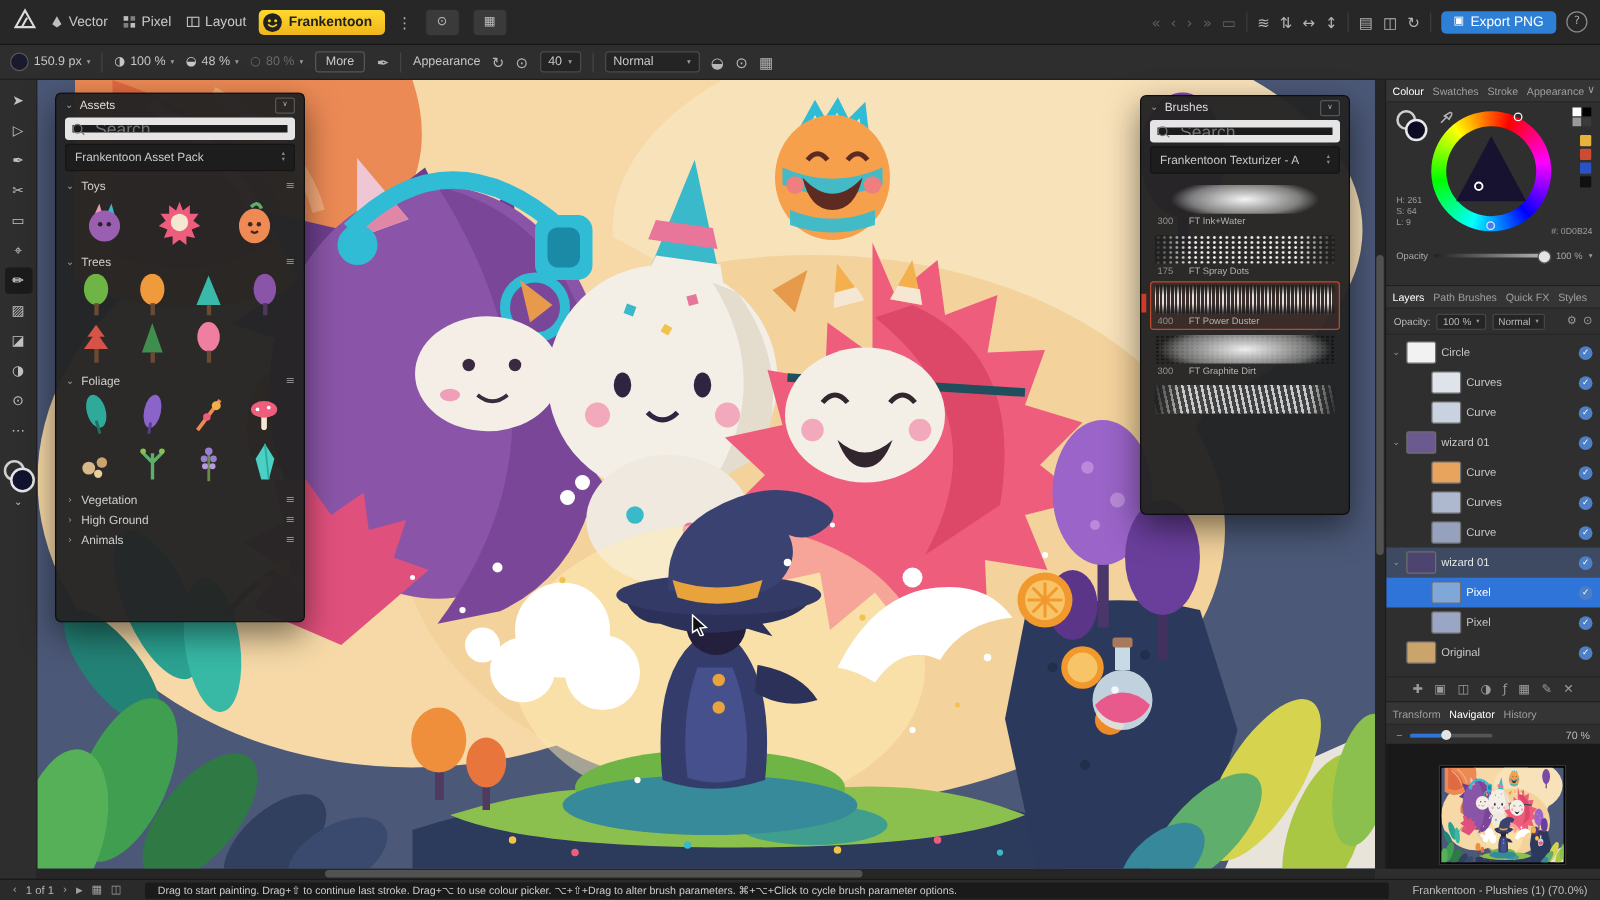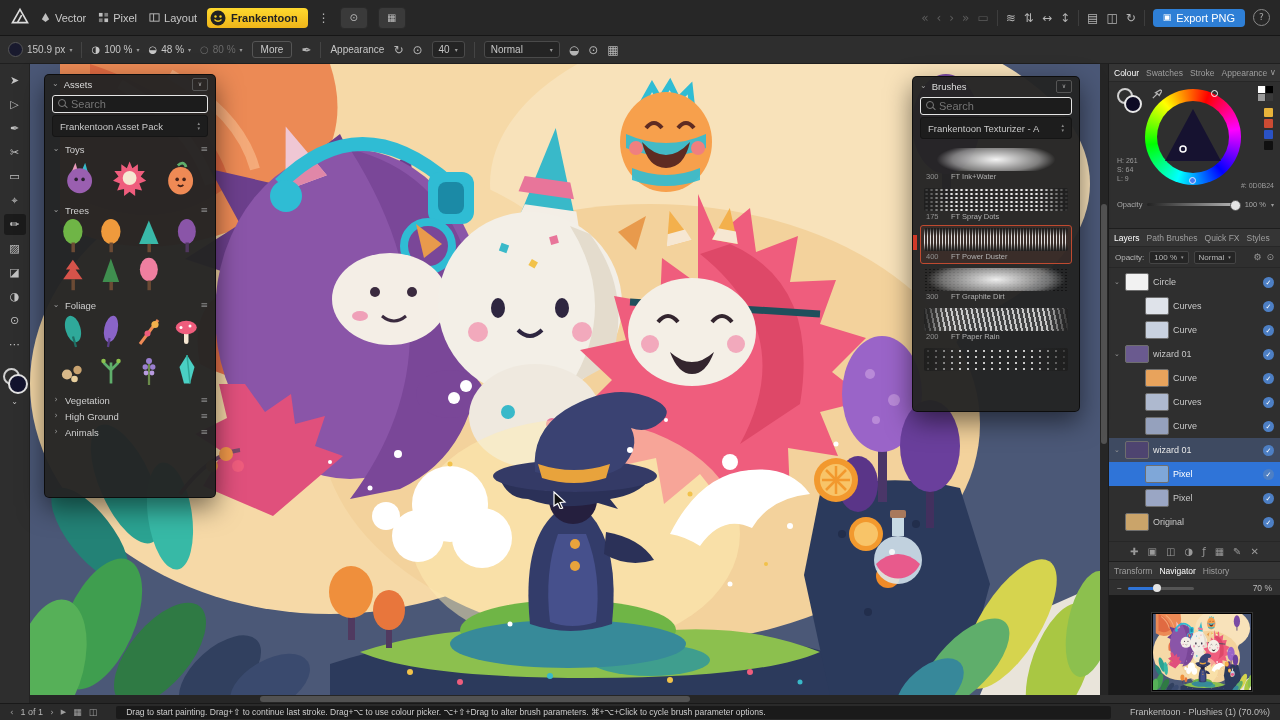--- a/index.html
+++ b/index.html
@@ -64,22 +64,22 @@
   #hscroll{position:absolute;left:30px;top:695px;width:1070px;height:8px;background:#262626;}
   #hscroll .thumb{position:absolute;top:1px;left:230px;width:430px;height:6px;background:#525252;border-radius:3px;}
 
   
   .fpanel{position:absolute;background:rgba(36,36,36,.97);border:1px solid rgba(0,0,0,.65);border-radius:5px;
     box-shadow:0 10px 26px rgba(0,0,0,.5);color:#c9c9c9;overflow:hidden;z-index:10;box-sizing:border-box;}
   .fhead{height:18px;display:flex;align-items:center;gap:5px;padding:0 7px;font-size:9.5px;color:#dcdcdc;}
   .fhead .gi-caret{font-size:8px;color:#9a9a9a;}
   .hbtn{margin-left:auto;width:14px;height:11px;border:1px solid #555;border-radius:2px;font-size:6px;color:#aaa;}
   .searchbox{position:relative;margin:1px 7px 3px;height:18px;}
-  .searchbox input{width:100%;height:100%;box-sizing:border-box;background:#1c1c1c;border:1px solid #e5e5e5;border-radius:3px;
-    color:#bbb;font-size:11px;padding:0 4px 0 18px;outline:none;font-family:inherit;}
+  .searchbox input{width:100%;height:100%;box-sizing:border-box;background:#1c1c1c;border:6px solid #e5e5e5;border-radius:3px;
+    color:#bbb;font-size:14px;padding:0 4px 0 18px;outline:none;font-family:inherit;}
   .searchbox::before{content:"";position:absolute;left:6px;top:5px;width:6px;height:6px;border:1px solid #7a7a7a;border-radius:50%;z-index:1;}
   .searchbox::after{content:"";position:absolute;left:12px;top:12px;width:4px;height:1px;background:#7a7a7a;transform:rotate(45deg);z-index:1;}
   .packsel{margin:0 7px 4px;height:20px;background:#1d1d1d;border:1px solid #151515;border-radius:3px;display:flex;
     align-items:center;padding:0 7px;font-size:9.5px;color:#c9c9c9;}
   .updown{margin-left:auto;display:flex;flex-direction:column;gap:0;font-size:5px;color:#8a8a8a;line-height:4px;}
   .asec .ahead{height:16px;display:flex;align-items:center;gap:5px;padding:0 7px;font-size:9.5px;color:#cfcfcf;}
   .ahead .gi-caret,.ahead .gi-chev{font-size:8px;color:#9a9a9a;width:8px;}
   .ahead .gi-menu{margin-left:auto;color:#8a8a8a;font-size:9px;}
   .agrid{display:grid;gap:2px;padding:1px 10px 4px;}
   .toys-grid{grid-template-columns:repeat(3,1fr);}
@@ -514,21 +514,21 @@
 
   <main id="canvas">
     <svg width="1070" height="631" viewBox="0 0 1070 631">
       <use href="#artwork"></use>
     </svg>
     <svg id="cursor" viewBox="0 0 16 18">
       <path d="M1 1 L12 11 L7 11.5 L9.6 17 L7.4 18 L4.8 12.5 L1 15 Z" fill="#111" stroke="#fff" stroke-width="1.2"></path>
     </svg>
   </main>
 
-  <aside class="fpanel" id="assets" style="left:44px;top:74px;width:172px;height:424px;">
+  <aside class="fpanel" id="assets" style="left:44px;top:74px;width:200px;height:424px;">
     <div class="fhead">
       <span class="gi gi-caret"></span>
       <span>Assets</span>
       <span class="hbtn gi-vee gi"></span>
     </div>
     <div class="searchbox">
       <input placeholder="Search" style="">
     </div>
     <div class="packsel">
       <span>Frankentoon Asset Pack</span>
@@ -758,27 +758,20 @@
         </div>
 
         <div class="brush">
           <div class="stroke"></div>
           <div class="bcap">
             <span class="bsize">300</span>
             <span class="bname">FT Graphite Dirt</span>
           </div>
         </div>
 
-        <div class="brush">
-          <div class="stroke"></div>
-          <div class="bcap">
-            <span class="bsize">200</span>
-            <span class="bname">FT Paper Rain</span>
-          </div>
-        </div>
 
         <div class="brush">
           <div class="stroke"></div>
           <div class="bcap">
             
             
           </div>
         </div>
       </div>
   </aside>

